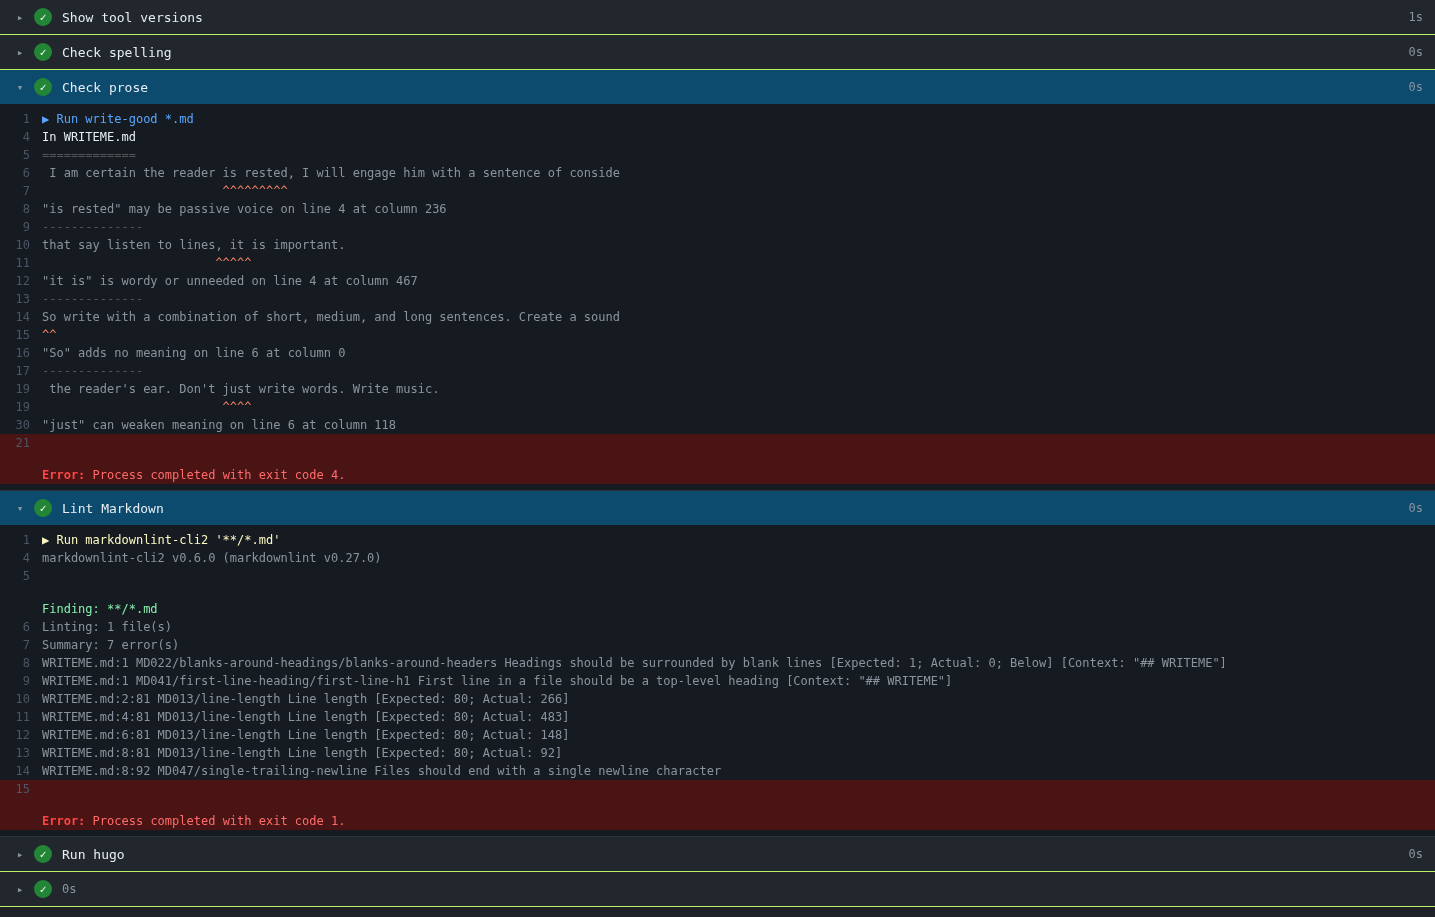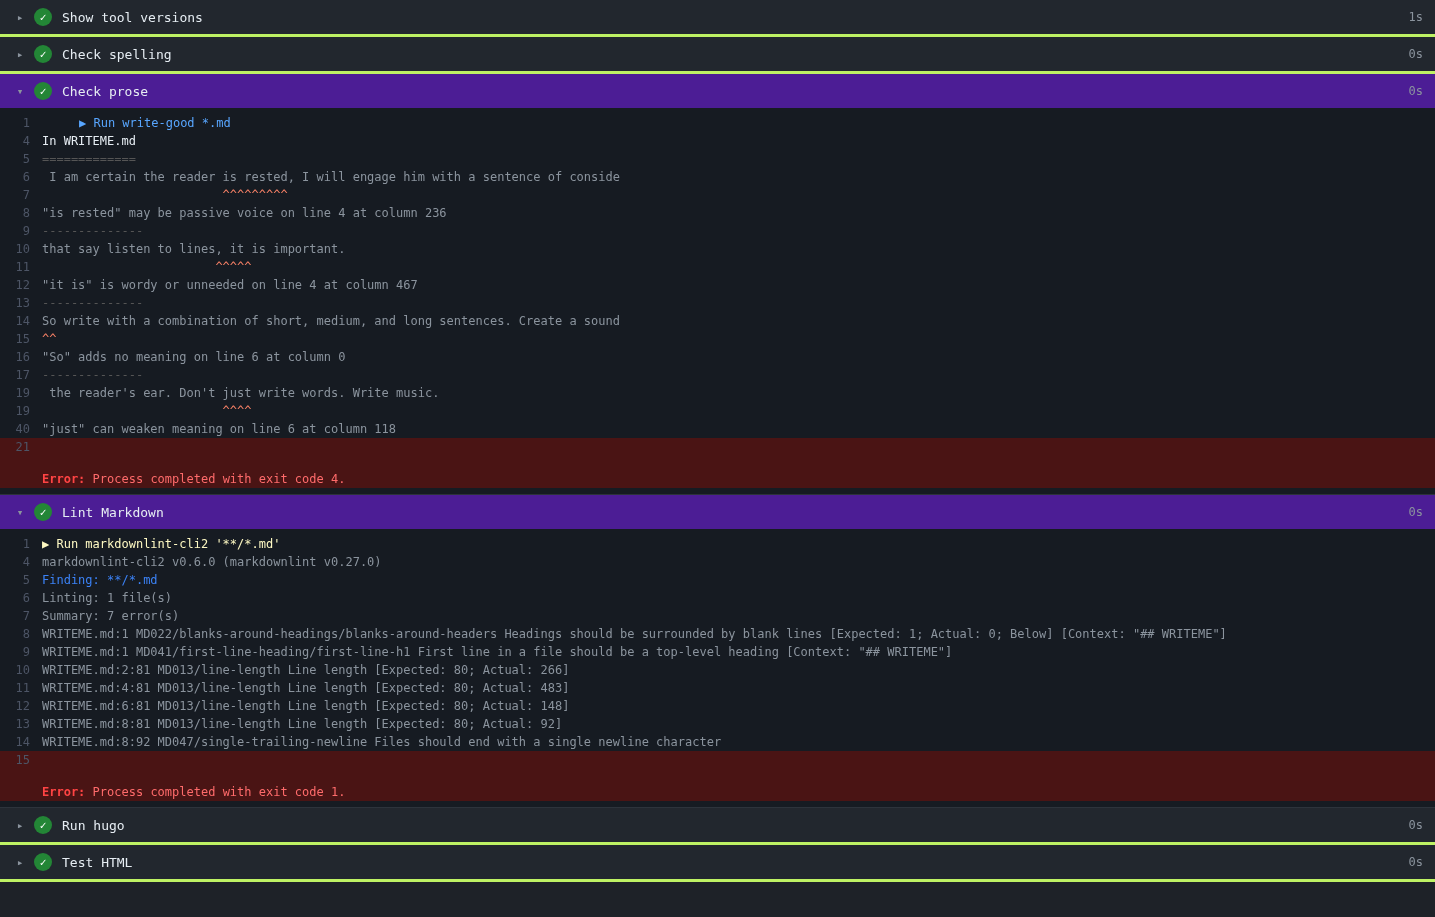--- a/index.html
+++ b/index.html
@@ -9,27 +9,27 @@
       font-family: monospace;
       font-size: 13px;
       width: 1435px;
       min-height: 917px;
     }
 
     .task-row {
       display: flex;
       align-items: center;
       padding: 8px 12px;
-      border-bottom: 3px solid #bef264;
+      border-bottom: 1px solid #bef264;
       cursor: pointer;
       background: #22272e;
     }
 
     .task-row.expanded {
-      background: #4c1d95;
+      background: #0c4a6e;
       border-bottom: none;
     }
 
     .chevron {
       width: 16px;
       height: 16px;
       display: inline-flex;
       align-items: center;
       justify-content: center;
       margin-right: 6px;
@@ -137,21 +137,21 @@
     <div class="task-row expanded">
       <span class="chevron down"></span>
       <span class="check-icon"></span>
       <span class="task-label">Check prose</span>
       <span class="task-time">0s</span>
     </div>
     <div class="task-content">
       <div class="code-block">
         <div class="code-line">
           <span class="line-num">1</span>
-          <span class="line-content" style="color: rgb(88, 166, 255); margin-left: 37px;">▶ Run write-good *.md</span>
+          <span class="line-content" style="color: rgb(88, 166, 255);">▶ Run write-good *.md</span>
         </div>
         <div class="code-line">
           <span class="line-num">4</span>
           <span class="line-content" style="color: rgb(230, 237, 243);">In WRITEME.md</span>
         </div>
         <div class="code-line">
           <span class="line-num">5</span>
           <span class="line-content" style="color: rgb(85, 85, 85);">=============</span>
         </div>
         <div class="code-line">
@@ -204,21 +204,21 @@
         </div>
         <div class="code-line">
           <span class="line-num">19</span>
           <span class="line-content" style="color: rgb(139, 148, 158);"> the reader's ear. Don't just write words. Write music.</span>
         </div>
         <div class="code-line">
           <span class="line-num">19</span>
           <span class="line-content" style="color: rgb(247, 129, 102);">                         ^^^^</span>
         </div>
         <div class="code-line">
-          <span class="line-num">40</span>
+          <span class="line-num">30</span>
           <span class="line-content" style="color: rgb(139, 148, 158);">"just" can weaken meaning on line 6 at column 118</span>
         </div>
         <div class="code-line error-line">
           <span class="line-num">21</span>
           <span class="line-content" style="color: rgb(255, 107, 107);"><span class="error-label">Error:</span><span> Process completed with exit code 4.</span></span>
         </div>
       </div>
     </div>
     <div class="task-row expanded">
       <span class="chevron down"></span>
@@ -231,21 +231,21 @@
         <div class="code-line">
           <span class="line-num">1</span>
           <span class="line-content" style="color: #fef9c3;">▶ Run markdownlint-cli2 '**/*.md'</span>
         </div>
         <div class="code-line">
           <span class="line-num">4</span>
           <span class="line-content" style="color: rgb(139, 148, 158);">markdownlint-cli2 v0.6.0 (markdownlint v0.27.0)</span>
         </div>
         <div class="code-line">
           <span class="line-num">5</span>
-          <span class="line-content" style="color: #3b82f6;">Finding: **/*.md</span>
+          <span class="line-content" style="color: #86efac; margin-top: 33px;">Finding: **/*.md</span>
         </div>
         <div class="code-line">
           <span class="line-num">6</span>
           <span class="line-content" style="color: rgb(139, 148, 158);">Linting: 1 file(s)</span>
         </div>
         <div class="code-line">
           <span class="line-num">7</span>
           <span class="line-content" style="color: rgb(139, 148, 158);">Summary: 7 error(s)</span>
         </div>
         <div class="code-line">
@@ -284,16 +284,15 @@
     </div>
     <div class="task-row">
       <span class="chevron right"></span>
       <span class="check-icon"></span>
       <span class="task-label">Run hugo</span>
       <span class="task-time">0s</span>
     </div>
     <div class="task-row">
       <span class="chevron right"></span>
       <span class="check-icon"></span>
-      <span class="task-label">Test HTML</span>
       <span class="task-time">0s</span>
     </div>
   </div>
 
 </body></html>

